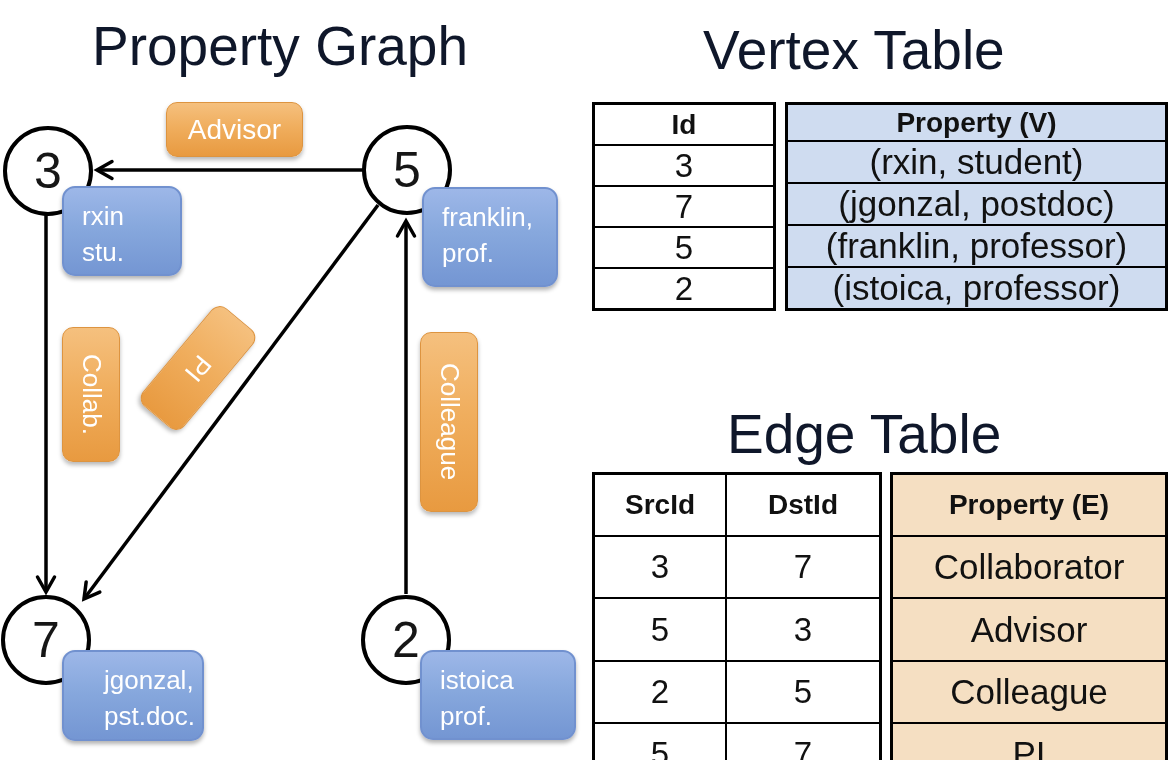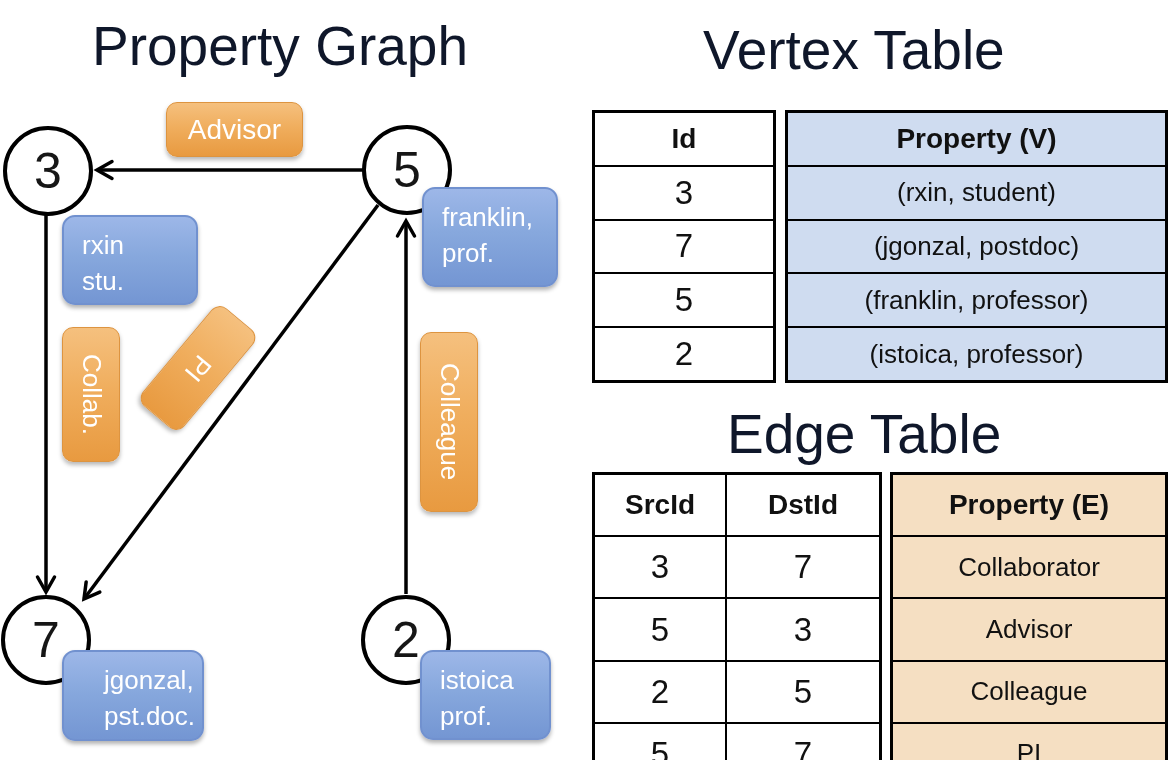--- a/index.html
+++ b/index.html
@@ -40,21 +40,21 @@
   
   .tbl{display:flex;}
   .subtbl{
     border:3px solid #000;box-sizing:border-box;background:#fff;
     display:flex;flex-direction:column;
   }
   .trow{flex:1;display:flex;border-top:2.5px solid #000;}
   .trow:first-child{border-top:none;}
   .tcell{
     flex:1;display:flex;align-items:center;justify-content:center;
-    font-size:26px;font-weight:300;white-space:nowrap;
+    font-size:35px;font-weight:300;white-space:nowrap;
   }
   .tcell.hdr{font-size:28px;font-weight:bold;}
   .tcell.num{font-size:33px;}
   .tcell + .tcell{border-left:2.5px solid #000;}
   .prop-v .tcell{background:var(--vertex-property-fill,#cfdcf0);}
   .prop-e .tcell{background:var(--edge-property-fill,#f5dfc2);}
   .gap{background:#fff;}
   svg{display:block;}
 </style>
 </head>
@@ -95,41 +95,41 @@
   <div class="abs node" style="left:362px;top:125px;">
     <span>5</span>
   </div>
   <div class="abs node" style="left:1px;top:595px;">
     <span>7</span>
   </div>
   <div class="abs node" style="left:361px;top:595px;">
     <span>2</span>
   </div>
 
-  <div class="abs vbox" style="left:62px;top:186px;width:136px;height:90px;margin-top:29px;">
+  <div class="abs vbox" style="left:62px;top:186px;width:120px;height:90px;">
     <div>rxin</div>
     <div>stu.</div>
   </div>
   <div class="abs vbox" style="left:422px;top:187px;width:136px;height:100px;">
     <div>franklin,</div>
     <div>prof.</div>
   </div>
   <div class="abs vbox" style="left:62px;top:650px;width:142px;height:91px;padding-left:40px;">
     <div>jgonzal,</div>
     <div>pst.doc.</div>
   </div>
-  <div class="abs vbox" style="left:420px;top:650px;width:131px;height:90px;">
+  <div class="abs vbox" style="left:420px;top:650px;width:156px;height:90px;">
     <div>istoica</div>
     <div>prof.</div>
   </div>
 </div>
 
 <div class="abs big-title" style="left:703px;top:18px;">Vertex Table</div>
 
-<div class="abs tbl" style="left:592px;top:110px;width:576px;height:273px;border-radius:15px;">
+<div class="abs tbl" style="left:592px;top:102px;width:576px;height:209px;border-radius:15px;">
   <div class="subtbl" style="width:184px;">
     <div class="trow">
         <div class="tcell hdr">Id</div>
       </div>
     <div class="trow">
         <div class="tcell num">3</div>
       </div>
     <div class="trow">
         <div class="tcell num">7</div>
       </div>

